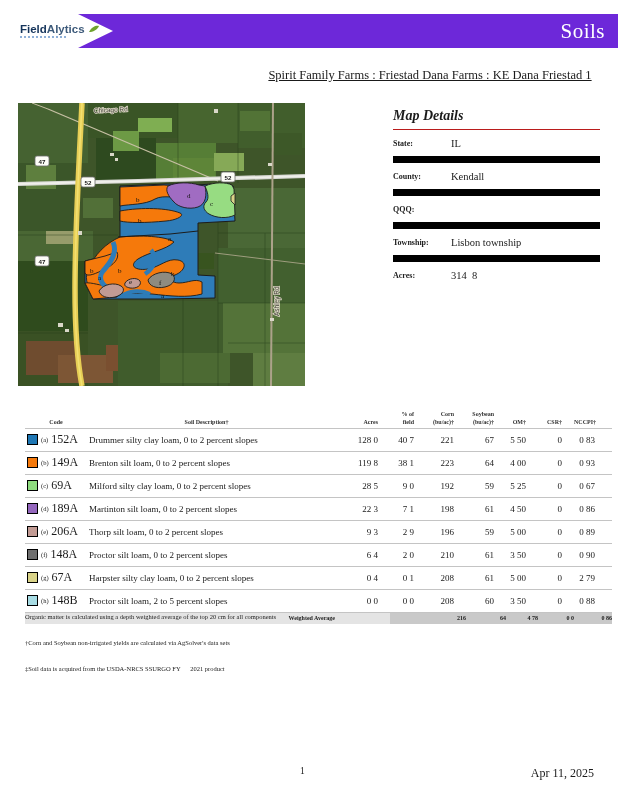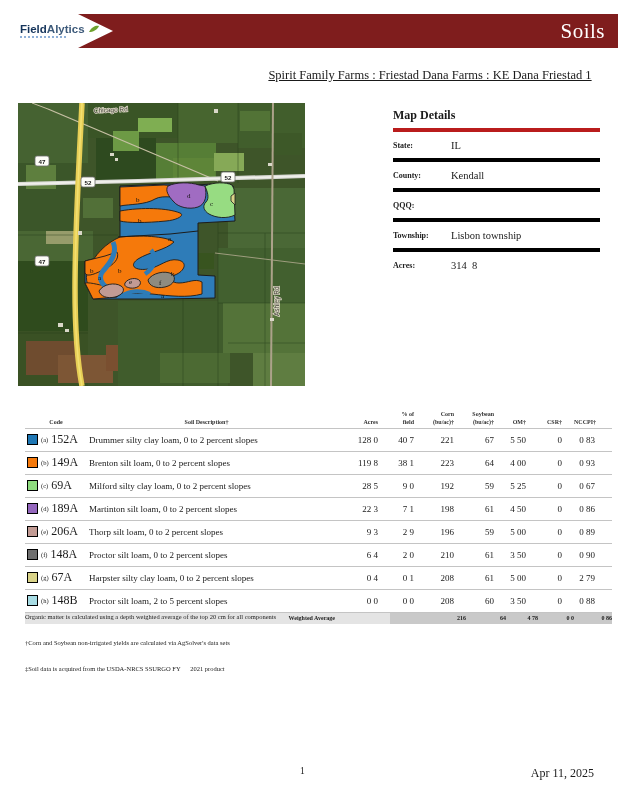--- a/index.html
+++ b/index.html
@@ -1,20 +1,20 @@
 <!DOCTYPE html>
 <html><head>
 <meta charset="utf-8">
 <style>
   html,body{margin:0;padding:0;background:#fff;}
   .page{position:relative;width:618px;height:800px;background:#fff;overflow:hidden;
         font-family:"Liberation Serif",serif;color:#1a1a1a;}
 
   
-  .banner{position:absolute;left:0;top:14px;width:618px;height:36px;background:#7f1d1d;
+  .banner{position:absolute;left:0;top:14px;width:618px;height:36px;background:#6d28d9;
           clip-path:polygon(78px 0,618px 0,618px 34px,78px 34px,113px 17px);}
   .banner-title{position:absolute;right:13px;top:0;line-height:34px;color:#fff;
                 font-size:21px;letter-spacing:.5px;}
   .logo{position:absolute;left:20px;top:23px;font-family:"Liberation Sans",sans-serif;
         font-size:11.5px;font-weight:bold;line-height:12px;white-space:nowrap;}
   .logo-field{color:#14335a;} .logo-alytics{color:#3d5a7a;}
   .logo-leaf{vertical-align:-1px;}
   .logo-tagline{width:46px;height:2px;margin-top:1px;
     background:repeating-linear-gradient(90deg,#8fb0d8 0 2px,transparent 2px 4px);}
 
@@ -25,22 +25,22 @@
   
   .map-wrap{position:absolute;left:18px;top:103px;width:287px;height:283px;}
   .soil-letter{font-size:7px;fill:#111;font-family:"Liberation Serif",serif;}
   .shield-txt{font-size:6.2px;font-weight:bold;fill:#1a1a1a;
               font-family:"Liberation Sans",sans-serif;text-anchor:middle;}
   .road-label{font-size:6.5px;fill:#44443c;font-family:"Liberation Sans",sans-serif;
               paint-order:stroke;stroke:#dcd8c4;stroke-width:1.6px;}
 
   
   .details{position:absolute;left:393px;top:108px;width:207px;}
-  .details-title{font-size:12px;font-weight:bold;padding-bottom:5px;border-bottom:4px solid #b91c1c;}
-  .md-row{display:flex;align-items:center;height:26px;border-bottom:4px solid #000000;}
+  .details-title{font-size:14px;font-weight:bold;padding-bottom:5px;border-bottom:1px solid #b91c1c;font-style:italic;}
+  .md-row{display:flex;align-items:center;height:26px;border-bottom:7px solid #000000;}
   .md-row:last-child{border-bottom:none;}
   .md-label{width:58px;font-size:8px;font-weight:bold;color:#222;}
   .md-value{font-size:10.5px;white-space:pre;}
 
   
   .soil-table-wrap{position:absolute;left:25px;top:397px;width:587px;}
   table{border-collapse:collapse;width:587px;table-layout:fixed;}
   th{font-size:6px;font-weight:bold;color:#333;vertical-align:bottom;
      padding:0 0 2px 0;line-height:1.2;}
   th.num,td.num{text-align:right;padding-right:12px;white-space:pre;}

